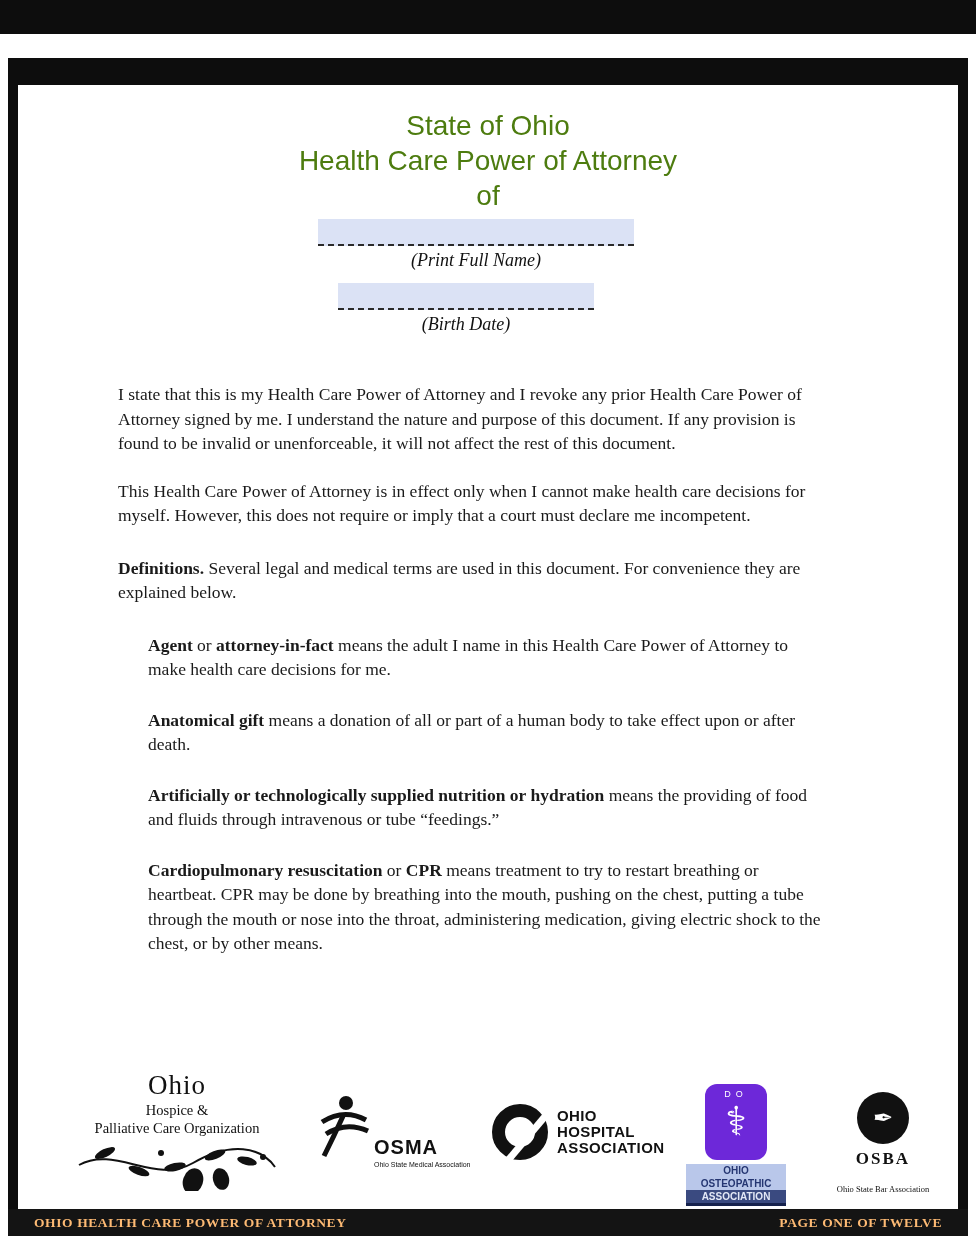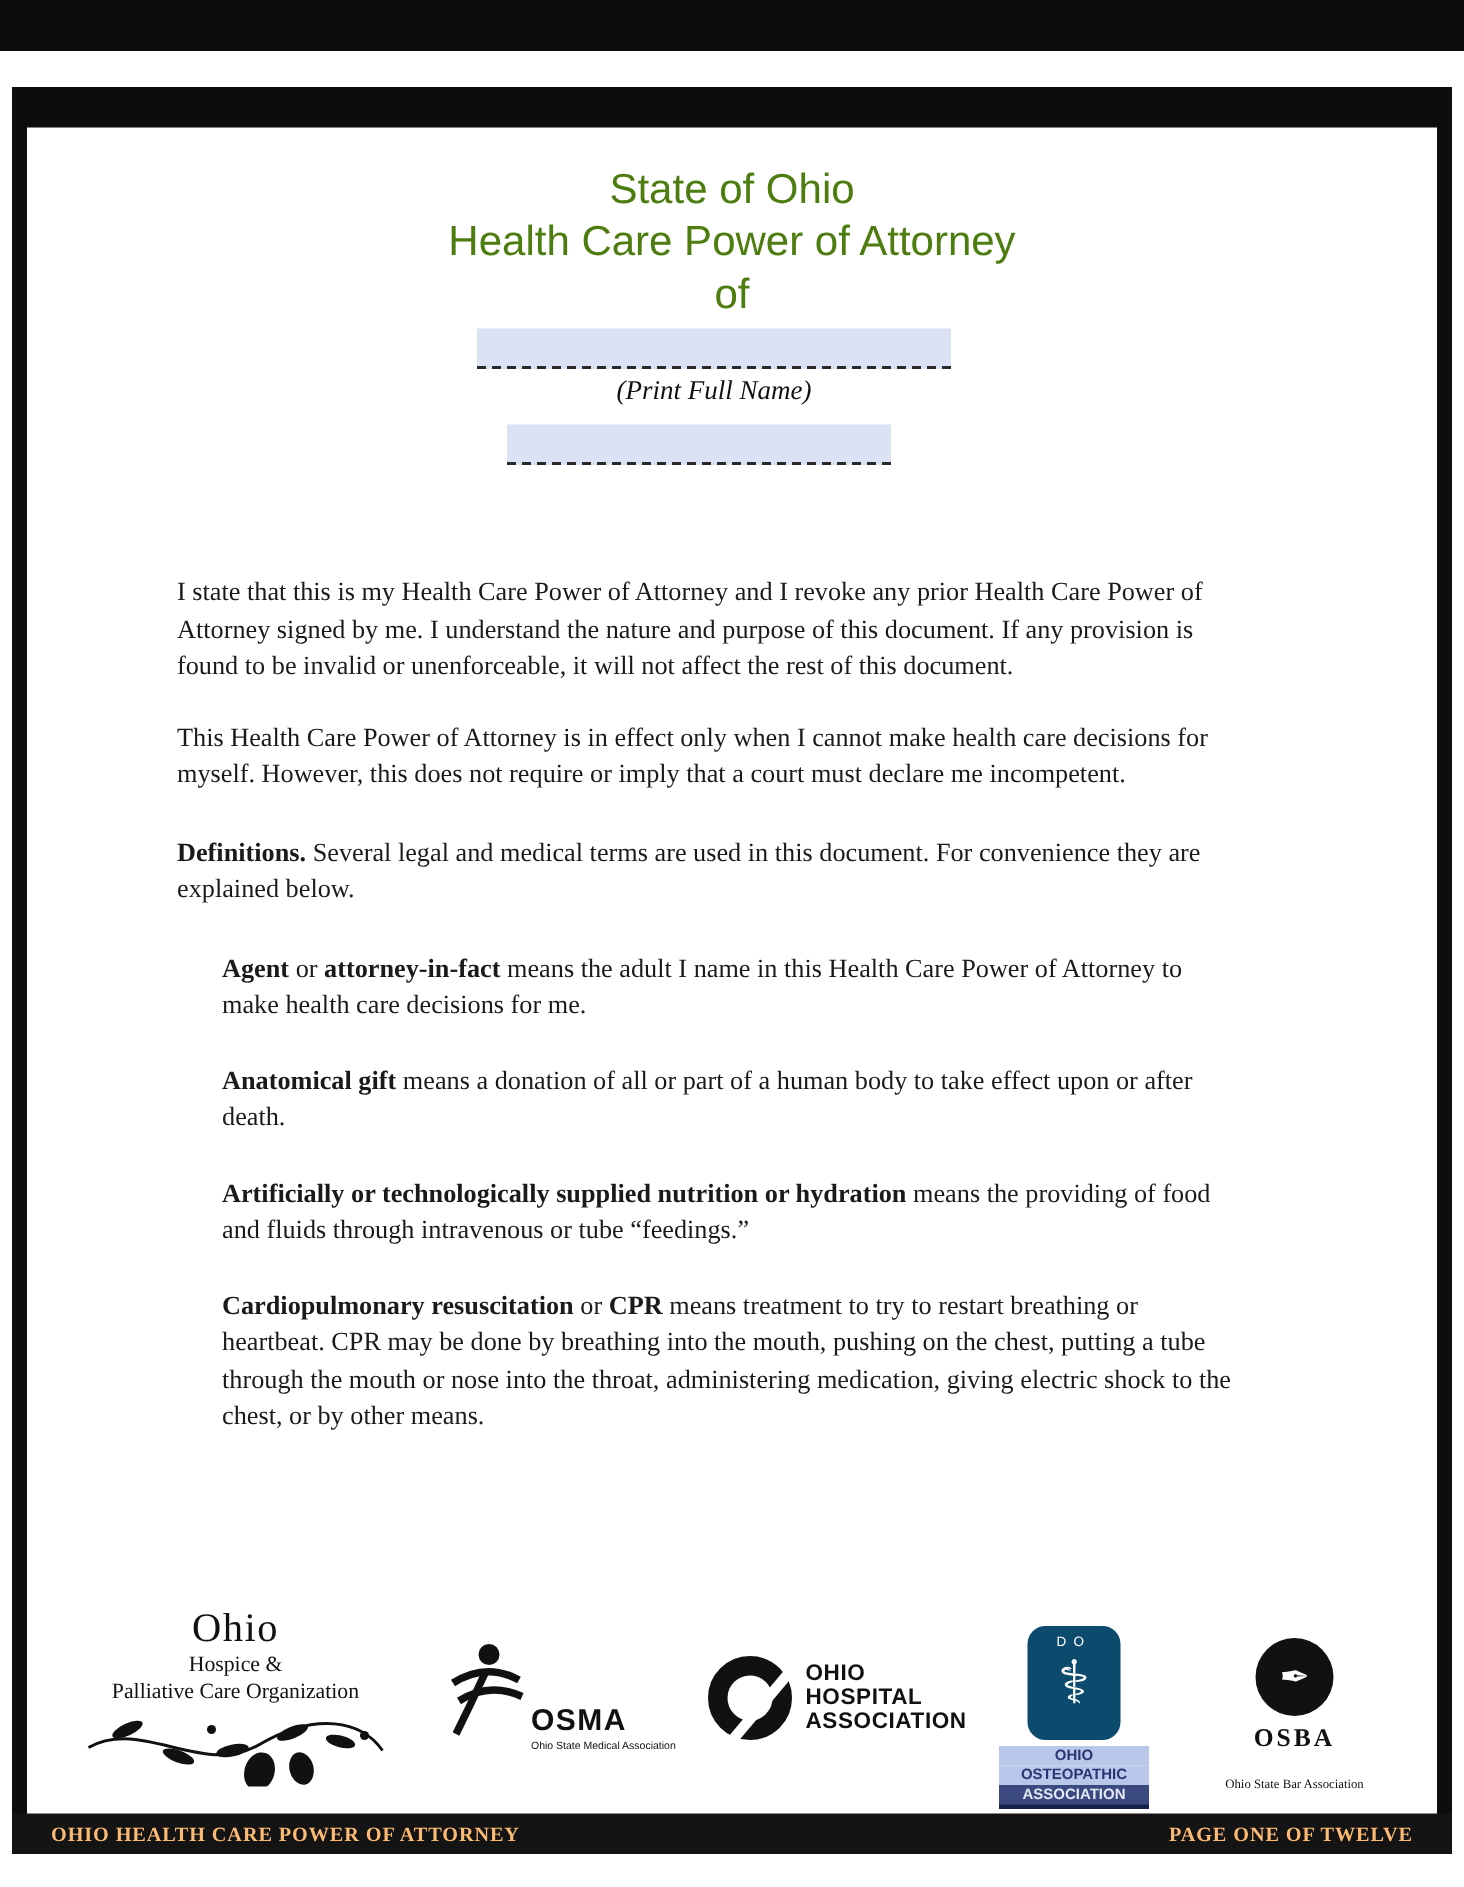--- a/index.html
+++ b/index.html
@@ -26,40 +26,40 @@
   
   .body-text{position:absolute;left:118px;top:382px;width:706px;font-size:17.5px;line-height:24.5px;}
   .body-text p{margin:0 0 23px 0;}
   .body-text p.sp{margin-bottom:28px;}
   .defs{margin-left:30px;}
   .defs p{margin:0 0 26px 0;}
   .bi{font-weight:bold;}
   b{font-weight:bold;}
 
   
-  .logos{position:absolute;left:12px;top:1062px;width:940px;height:145px;}
+  .logos{position:absolute;left:32px;top:1062px;width:940px;height:145px;}
   .logo{position:absolute;color:#111;}
   
   .hospice{left:40px;top:8px;width:210px;text-align:center;}
   .h-ohio{font-size:27px;letter-spacing:1px;}
   .h-l2,.h-l3{font-size:14.5px;line-height:18px;}
   .vine{display:block;margin:2px auto 0 auto;}
   
   .osma{left:282px;top:32px;width:170px;}
   .osma-figure{float:left;}
   .osma-name{font-family:"Liberation Sans",sans-serif;font-weight:bold;font-size:20px;letter-spacing:1px;margin:42px 0 2px 60px;}
   .osma-tag{font-family:"Liberation Sans",sans-serif;font-size:7px;margin-left:60px;}
   
   .oha{left:460px;top:42px;display:flex;align-items:center;}
   .oha-ring{width:30px;height:30px;border:13px solid #111;border-radius:50%;position:relative;}
   .oha-ring::after{content:"";position:absolute;left:20px;top:-16px;width:7px;height:70px;background:#fff;transform:rotate(40deg);}
   .oha-text{margin-left:9px;font-family:"Liberation Sans",sans-serif;font-weight:bold;font-size:15px;line-height:16px;letter-spacing:.4px;}
   
   .ooa{left:654px;top:22px;width:100px;text-align:center;}
-  .ooa-badge{width:62px;height:76px;background:#0c4a6e;border-radius:12px;margin:0 auto;color:#fff;
+  .ooa-badge{width:62px;height:76px;background:#6d28d9;border-radius:12px;margin:0 auto;color:#fff;
              display:flex;flex-direction:column;align-items:center;justify-content:flex-start;}
   .ooa-do{font-family:"Liberation Sans",sans-serif;font-size:9px;letter-spacing:5px;margin-top:5px;}
   .ooa-sym{font-size:40px;line-height:46px;}
   .ooa-lines{margin-top:4px;font-family:"Liberation Sans",sans-serif;font-weight:bold;font-size:10px;line-height:13px;}
   .ooa-l1,.ooa-l2{background:#b9c7ea;color:#253672;}
   .ooa-l3{background:#3a4a80;color:#e3e8f6;border-bottom:3px solid #16224d;}
   
   .osba{left:796px;top:30px;width:110px;text-align:center;}
   .osba-circle{width:52px;height:52px;background:#111;border-radius:50%;margin:0 auto;color:#fff;
                display:flex;align-items:center;justify-content:center;font-size:24px;}
@@ -84,20 +84,21 @@
   <div class="title-block">
     <div>State of Ohio</div>
     <div>Health Care Power of Attorney</div>
     <div>of</div>
   </div>
 
   <div class="blank name"></div>
   <div class="blank-label name">(Print Full Name)</div>
 
   <div class="blank birth"></div>
+  <div class="blank-label birth">(Birth Date)</div>
 
   <div class="body-text">
     <p>I state that this is my Health Care Power of Attorney and I revoke any prior Health Care Power of Attorney signed by me.  I understand the nature and purpose of this document.  If any provision is found to be invalid or unenforceable, it will not affect the rest of this document.</p>
     <p class="sp">This Health Care Power of Attorney is in effect only when I cannot make health care decisions for myself.  However, this does not require or imply that a court must declare me incompetent.</p>
     <p class="sp"><span class="bi">Definitions.</span><span>  Several legal and medical terms are used in this document.  For convenience they are explained below.</span></p>
 
     <div class="defs">
       <p><b>Agent</b><span> or </span><b>attorney-in-fact</b><span> means the adult I name in this Health Care Power of Attorney to make health care decisions for me.</span></p>
 
       <p><b>Anatomical gift</b><span> means a donation of all or part of a human body to take effect upon or after death.</span></p>

